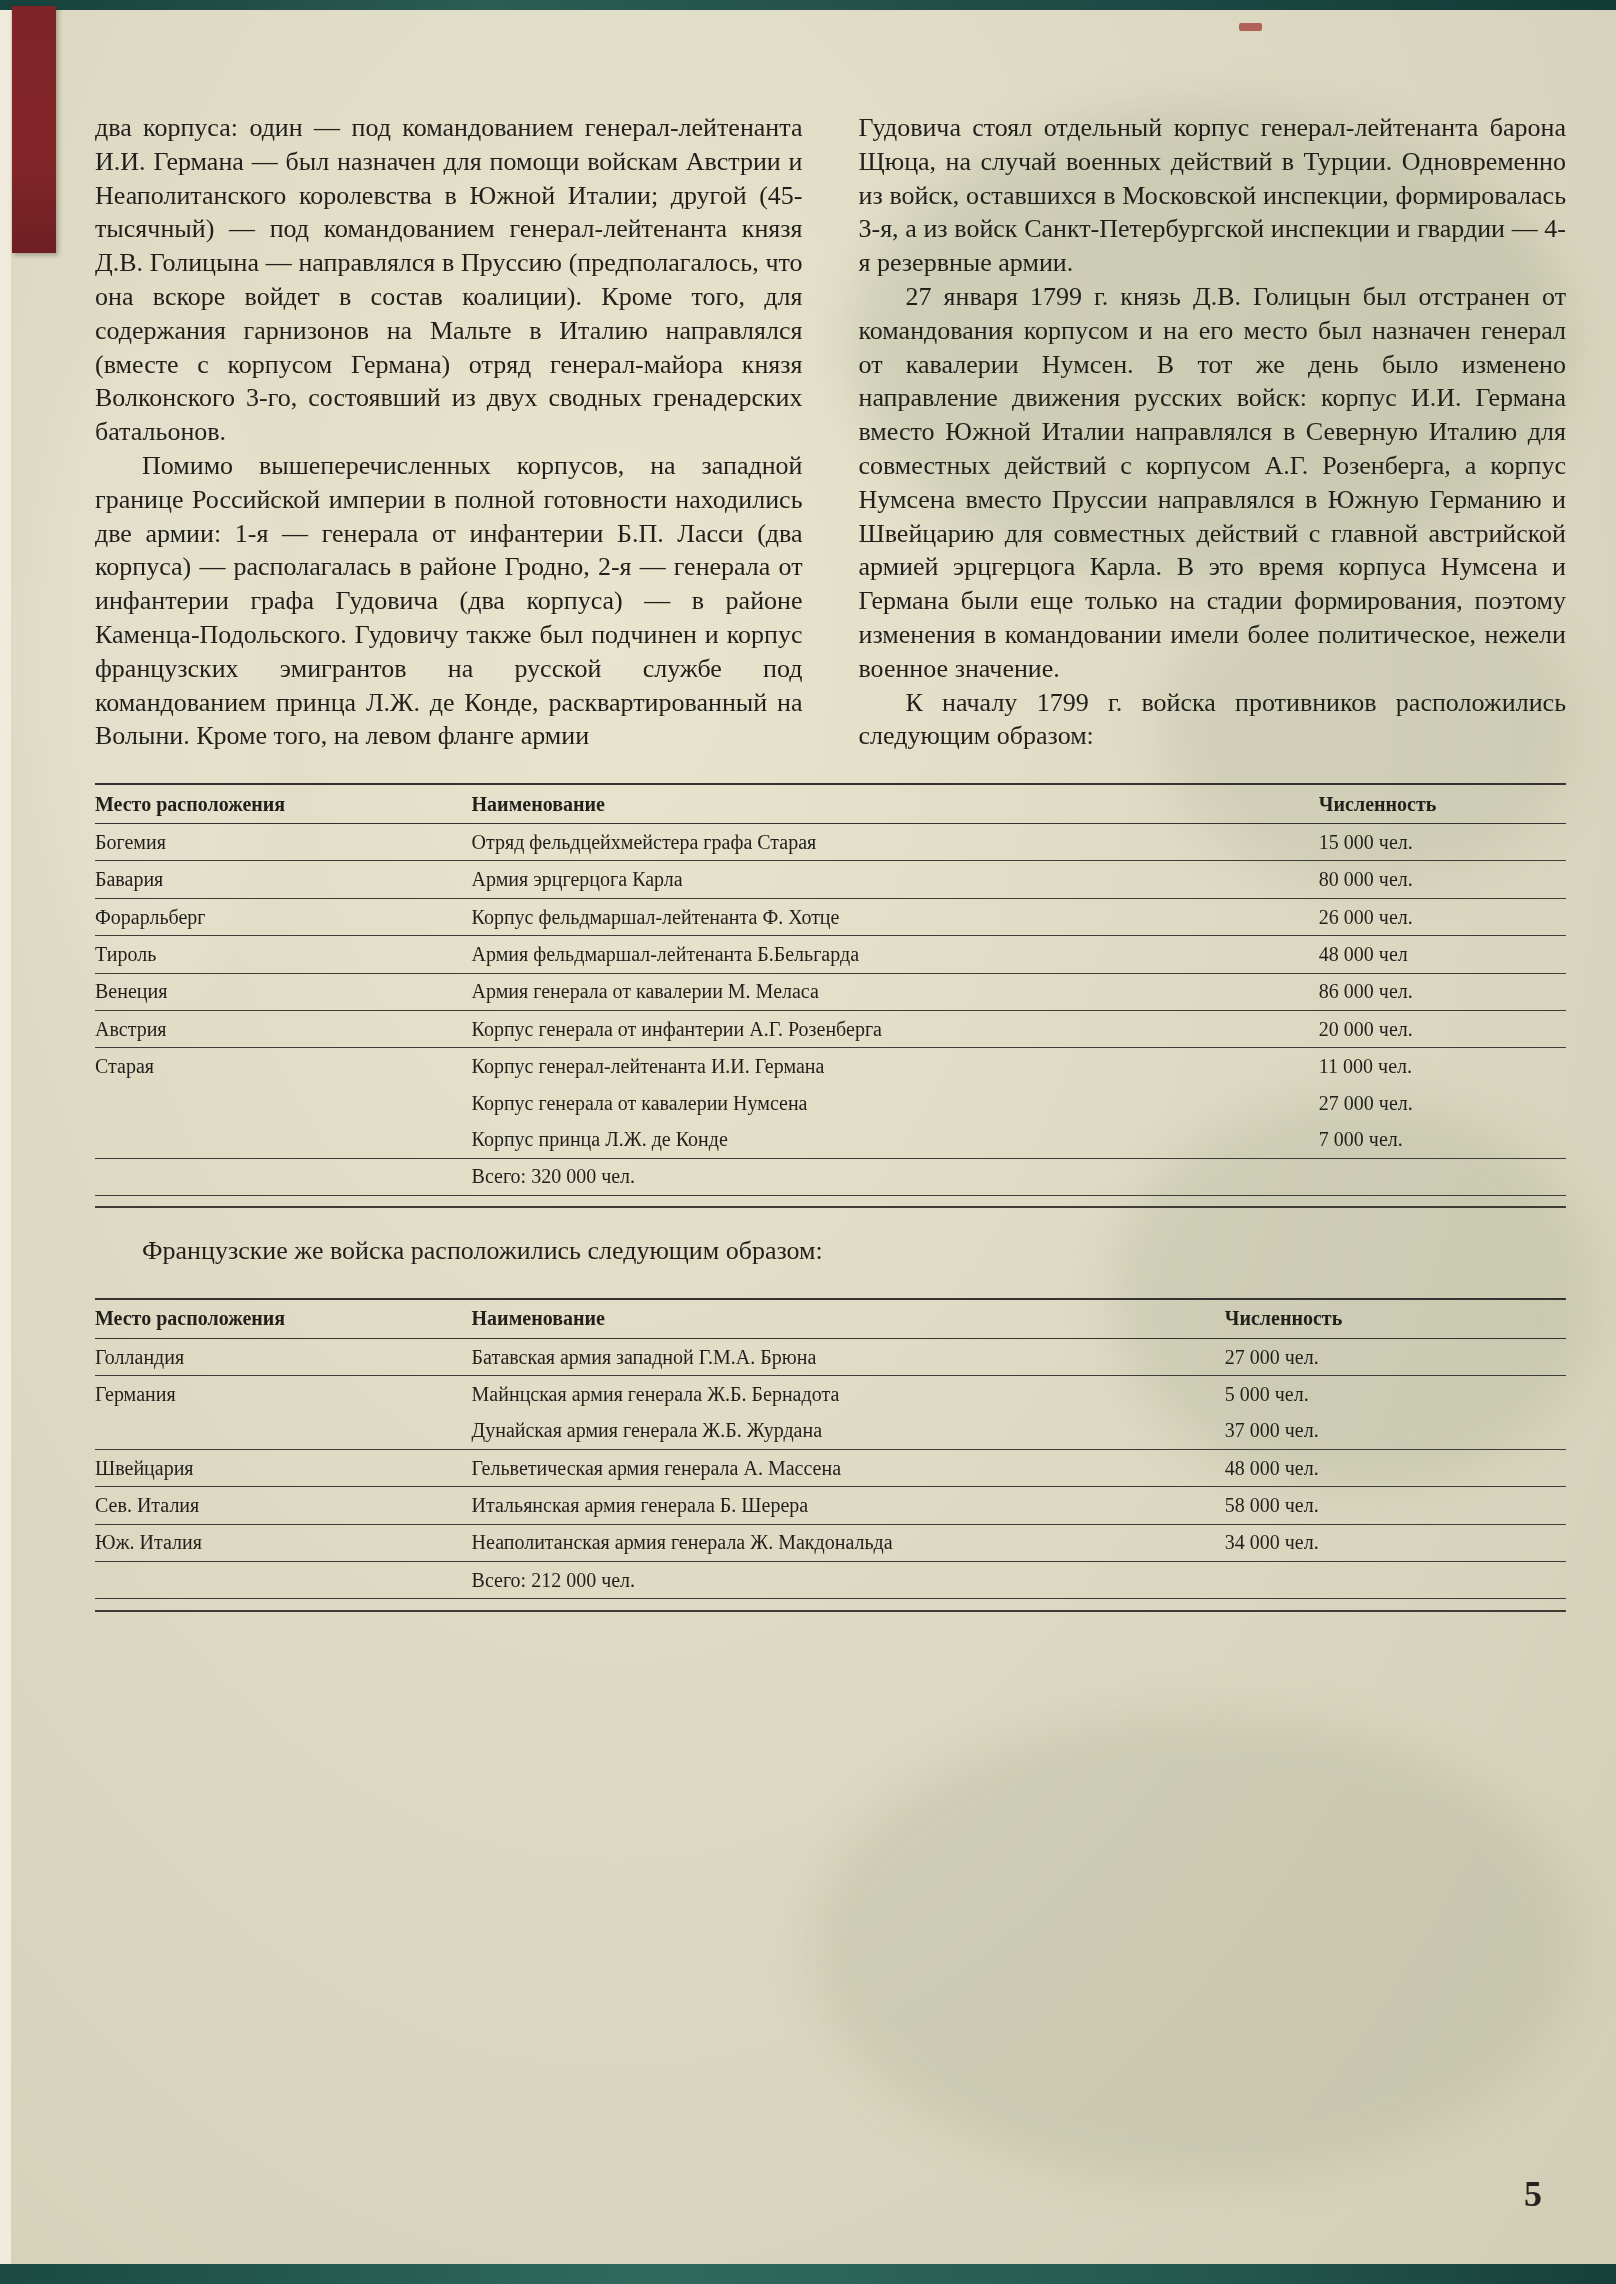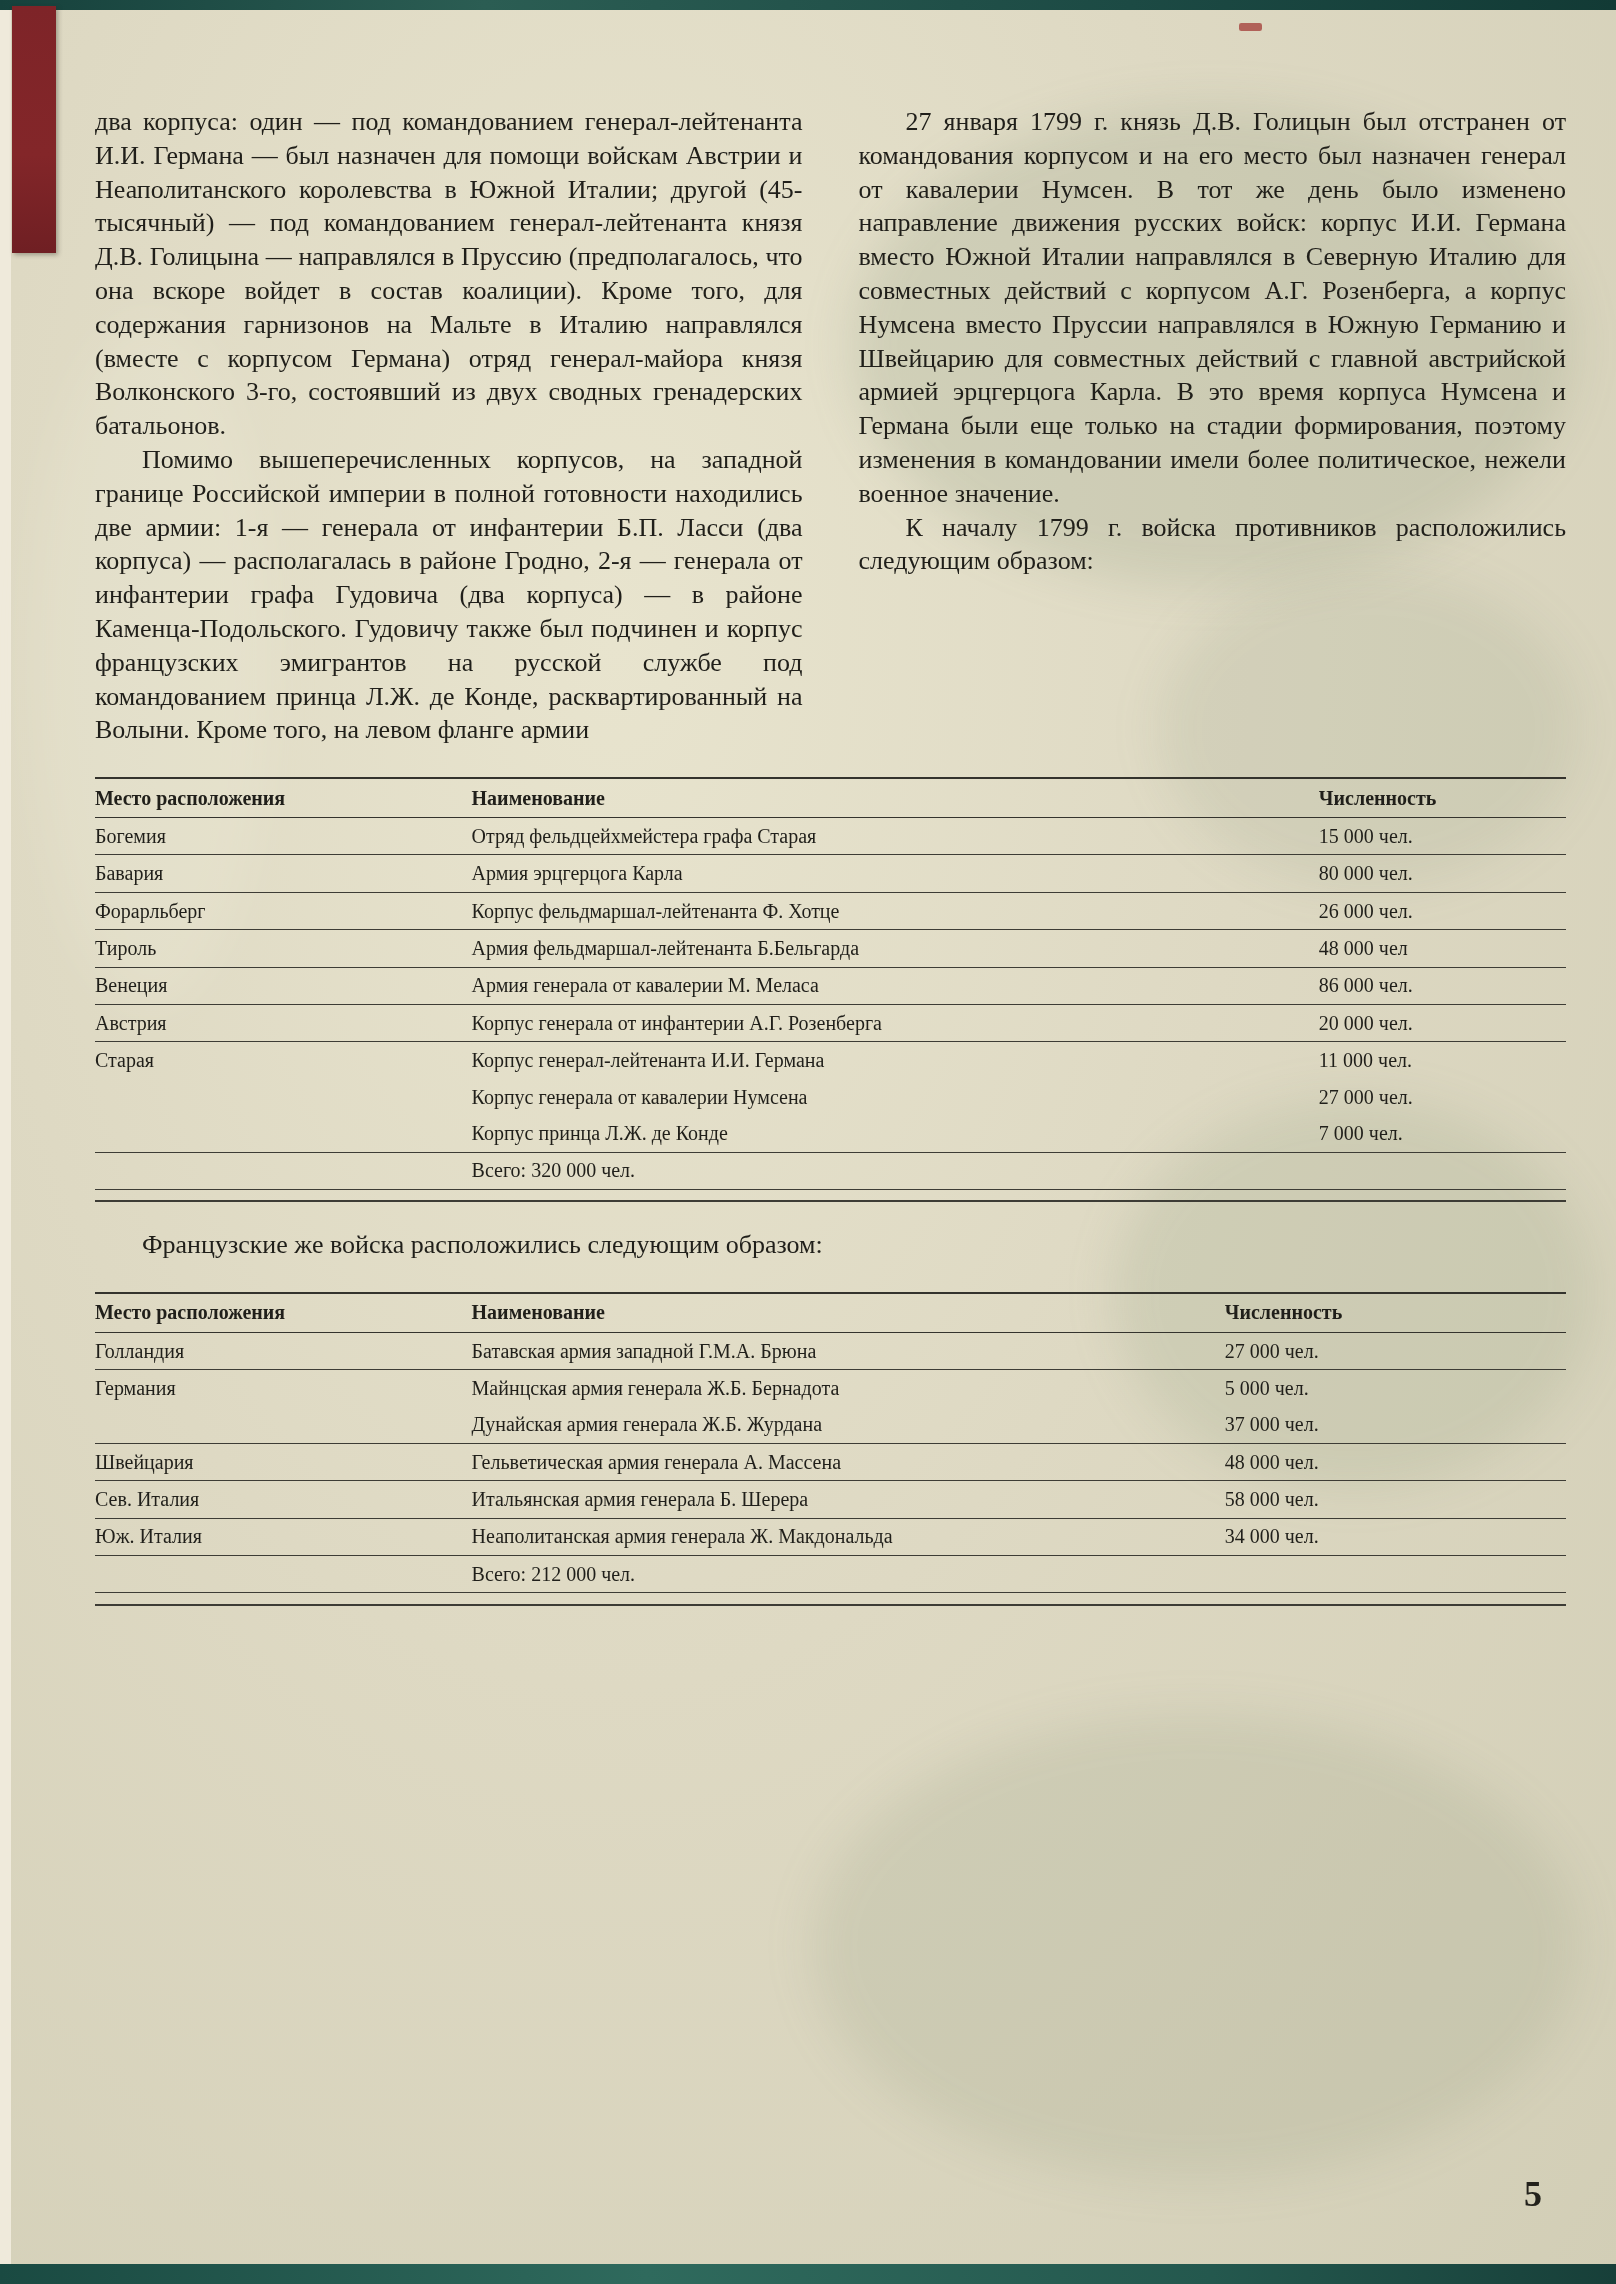--- a/index.html
+++ b/index.html
@@ -26,21 +26,21 @@
                background: #a23a34; opacity: .75; border-radius: 2.3px; }
 
   
   .artifact { position: absolute; filter: blur(22.6px); border-radius: 50%; pointer-events: none; }
   .a1 { left: 850px; top: 105px;  width: 722px;  height: 481px; background: rgba(112,132,100,0.16); }
   .a2 { left: 1113px; top: 1098px; width: 481px;  height: 391px; background: rgba(118,140,103,0.14); }
   .a3 { left: 812px; top: 1714px; width: 767px; height: 466px; background: rgba(113,134,99,0.13); }
   .a4 { left: 30px;   top: 316px;  width: 241px;  height: 692px; background: rgba(255,252,238,0.12); }
   .a5 { left: 1158px; top: 571px;  width: 421px;  height: 316px; background: rgba(110,130,98,0.10); }
 
-  .content { position: absolute; left: 95px; right: 50px; top: 105px; }
+  .content { position: absolute; left: 95px; right: 50px; top: 111px; }
 
   .cols { display: flex; gap: 56px; }
   .col { flex: 1 1 0; text-align: justify; font-size: 26px; line-height: 1.3; }
   .para { margin: 0; }
   .para.indent { text-indent: 47px; }
 
   .table-wrap { margin-top: 30px; }
   .cols.mid { margin-top: 25.6px; }
 
   .data-table { width: 100%; border-collapse: collapse; font-size: 20px; line-height: 1.18; }
@@ -73,20 +73,21 @@
   <div class="red-speck"></div>
 
   <div class="content">
 
     <div class="cols">
       <div class="col" id="left-top">
           <p class="para">два корпуса: один — под командованием генерал-лейтенанта И.И. Германа — был назначен для помощи войскам Австрии и Неаполитанского королевства в Южной Италии; другой (45-тысячный) — под командованием генерал-лейтенанта князя Д.В. Голицына — направлялся в Пруссию (предполагалось, что она вскоре войдет в состав коалиции). Кроме того, для содержания гарнизонов на Мальте в Италию направлялся (вместе с корпусом Германа) отряд генерал-майора князя Волконского 3-го, состоявший из двух сводных гренадерских батальонов.</p>
           <p class="para indent">Помимо вышеперечисленных корпусов, на западной границе Российской империи в полной готовности находились две армии: 1-я — генерала от инфантерии Б.П. Ласси (два корпуса) — располагалась в районе Гродно, 2-я — генерала от инфантерии графа Гудовича (два корпуса) — в районе Каменца-Подольского. Гудовичу также был подчинен и корпус французских эмигрантов на русской службе под командованием принца Л.Ж. де Конде, расквартированный на Волыни. Кроме того, на левом фланге армии</p>
         </div>
       <div class="col" id="right-top">
+          <p class="para">Гудовича стоял отдельный корпус генерал-лейтенанта барона Щюца, на случай военных действий в Турции. Одновременно из войск, оставшихся в Московской инспекции, формировалась 3-я, а из войск Санкт-Петербургской инспекции и гвардии — 4-я резервные армии.</p>
           <p class="para indent">27 января 1799 г. князь Д.В. Голицын был отстранен от командования корпусом и на его место был назначен генерал от кавалерии Нумсен. В тот же день было изменено направление движения русских войск: корпус И.И. Германа вместо Южной Италии направлялся в Северную Италию для совместных действий с корпусом А.Г. Розенберга, а корпус Нумсена вместо Пруссии направлялся в Южную Германию и Швейцарию для совместных действий с главной австрийской армией эрцгерцога Карла. В это время корпуса Нумсена и Германа были еще только на стадии формирования, поэтому изменения в командовании имели более политическое, нежели военное значение.</p>
           <p class="para indent">К началу 1799 г. войска противников расположились следующим образом:</p>
         </div>
     </div>
 
     <div class="table-wrap">
       <table class="data-table" id="table1">
           <colgroup>
             <col style="width: 25.6%;">
             <col style="width: 57.6%;">

